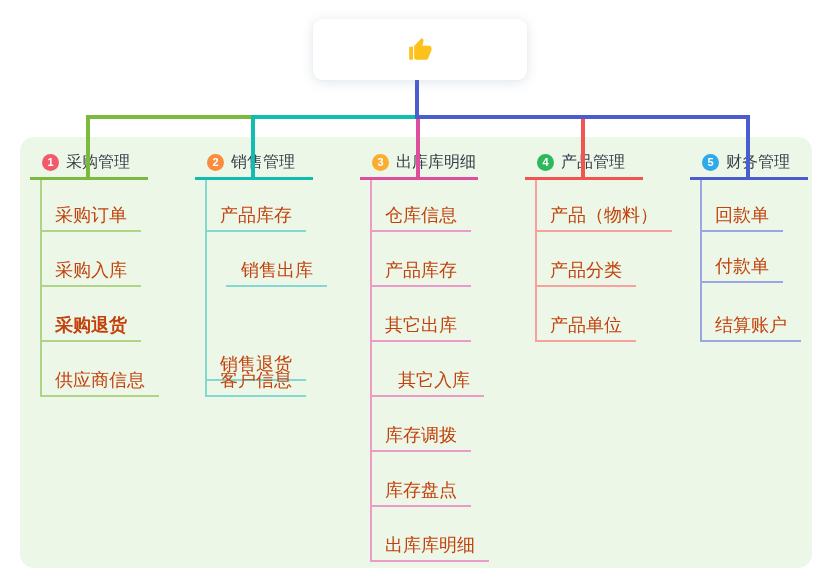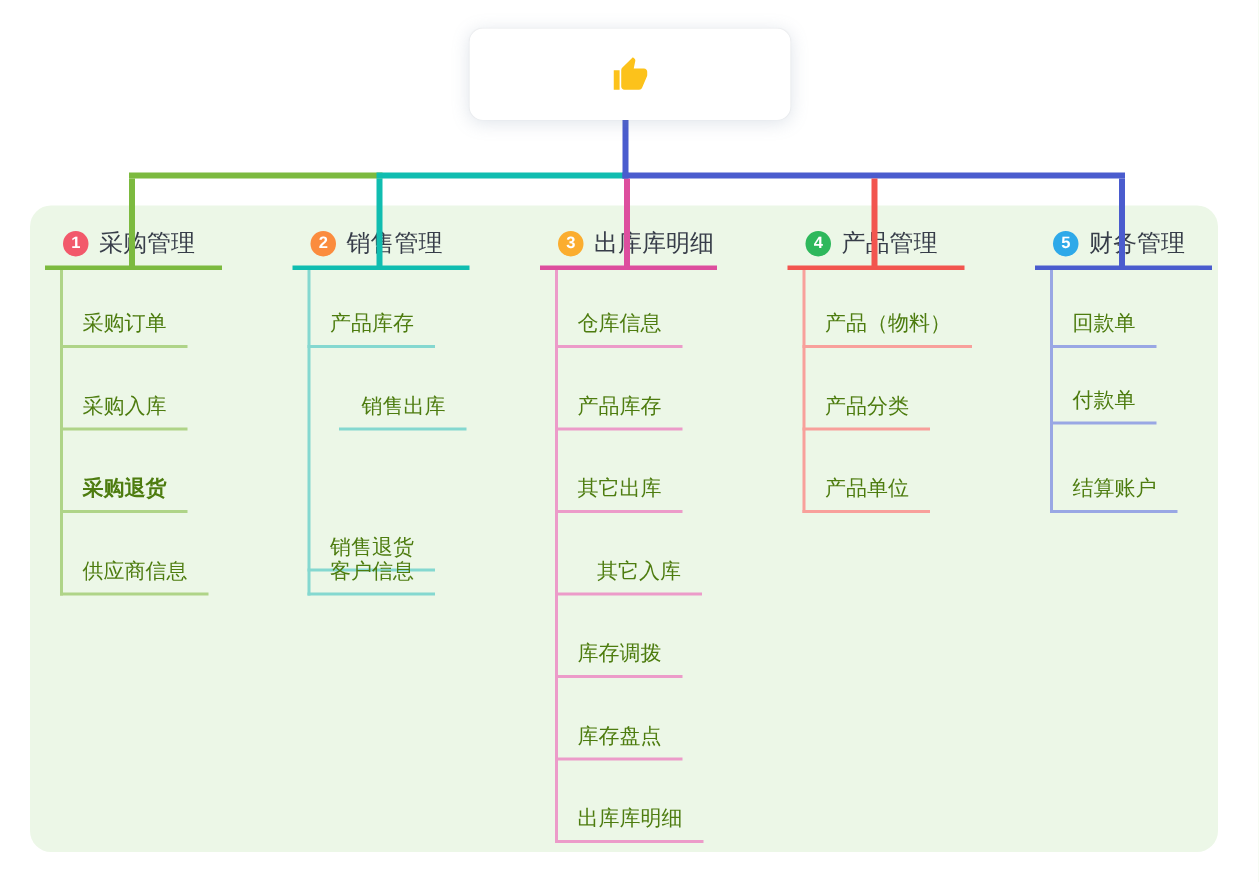--- a/index.html
+++ b/index.html
@@ -33,22 +33,22 @@
     font-size:16px;font-weight:500;color:#373d49;white-space:nowrap;
     cursor:default;
   }
   .badge{
     width:17px;height:17px;border-radius:50%;flex:0 0 17px;
     display:flex;align-items:center;justify-content:center;
     color:#ffffff;font-size:11px;font-weight:bold;line-height:1;
   }
   .child-node{
     position:absolute;box-sizing:border-box;
-    padding:0 14px 6px 15px;line-height:17px;font-size:14px;
-    color:#4d7c0f;white-space:nowrap;cursor:default;
+    padding:0 14px 6px 15px;line-height:17px;font-size:18px;
+    color:#c2410c;white-space:nowrap;cursor:default;
   }
 </style>
 </head>
 <body>
 
 <div class="panel"></div>
 
 <div class="root-card">
   <svg class="thumb-icon" viewBox="0 0 24 24" id="thumbIcon" fill="#fcc21b">
     <path d="M2 21h3.6V9H2v12zM22.6 10c0-1.1-.9-2-2-2h-6.3l.95-4.57.03-.32c0-.41-.17-.79-.44-1.06L13.77 1 7.19 7.59C6.82 7.95 6.6 8.45 6.6 9v10c0 1.1.9 2 2 2h9c.83 0 1.54-.5 1.84-1.22l3.02-7.05c.09-.23.14-.47.14-.73v-2z"></path>

